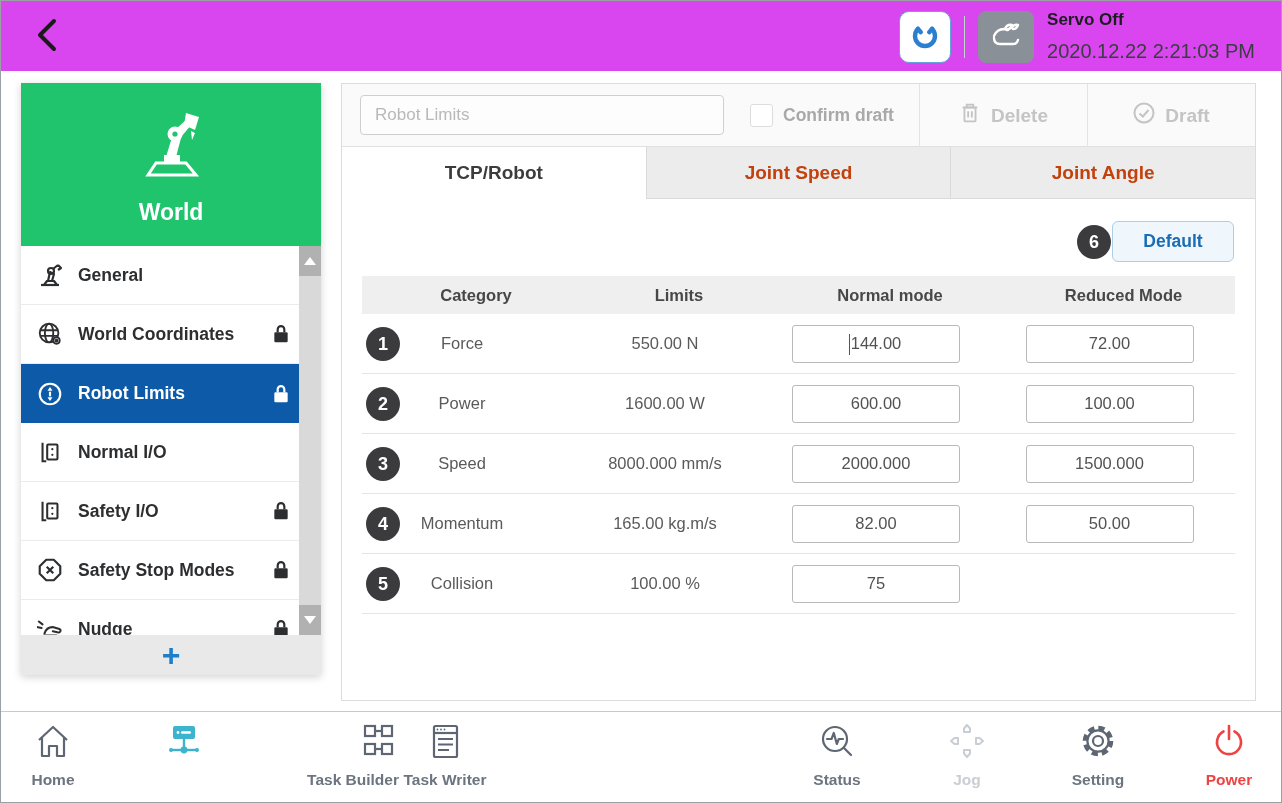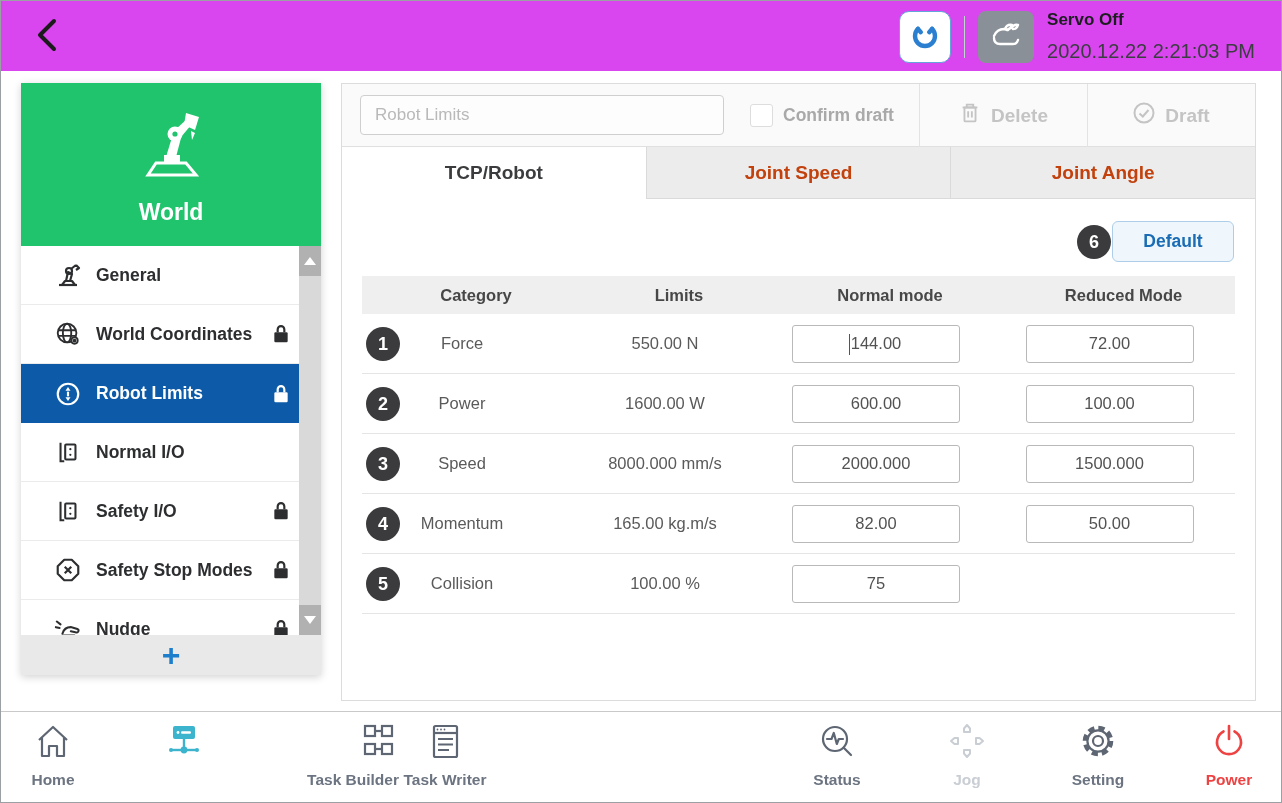--- a/index.html
+++ b/index.html
@@ -22,21 +22,21 @@
   .servo-time { font-size:20px; color:#3b3e41; margin-top:10px; }
 
   
   .sidebar { position:absolute; left:20px; top:82px; width:300px; height:592px;
              background:#ffffff; box-shadow:0 2px 8px rgba(0,0,0,0.18); }
   .sidebar-header { height:163px; background:#1fc46d; display:flex; flex-direction:column;
                     align-items:center; justify-content:center; }
   .sidebar-title { color:#ffffff; font-size:23px; font-weight:bold; margin-top:6px; }
   .sidebar-list { position:relative; height:389px; overflow:hidden; }
   .menu-item { position:relative; height:59px; display:flex; align-items:center;
-               padding-left:32px; border-bottom:1px solid #ebebeb; background:#fff;
+               padding-left:14px; border-bottom:1px solid #ebebeb; background:#fff;
                color:#2d2e30; cursor:pointer; }
   .menu-item .mi-icon { width:30px; height:30px; display:flex; align-items:center; justify-content:center; }
   .menu-item .mi-label { font-size:17.5px; font-weight:bold; margin-left:13px; white-space:nowrap; }
   .menu-item .mi-lock { margin-left:auto; margin-right:30px; display:flex; }
   .menu-item.selected { background:#0d5ba8; color:#ffffff; border-bottom:none; }
   .sb-scroll { position:absolute; right:0; top:0; width:22px; height:100%; background:#d9d9d9; }
   .sb-btn { position:absolute; left:0; width:22px; height:30px; background:#b1b1b1;
             display:flex; align-items:center; justify-content:center; cursor:pointer; }
   .sb-btn.up { top:0; } .sb-btn.down { bottom:0; }
   .tri-up { width:0; height:0; border-left:6px solid transparent; border-right:6px solid transparent;

